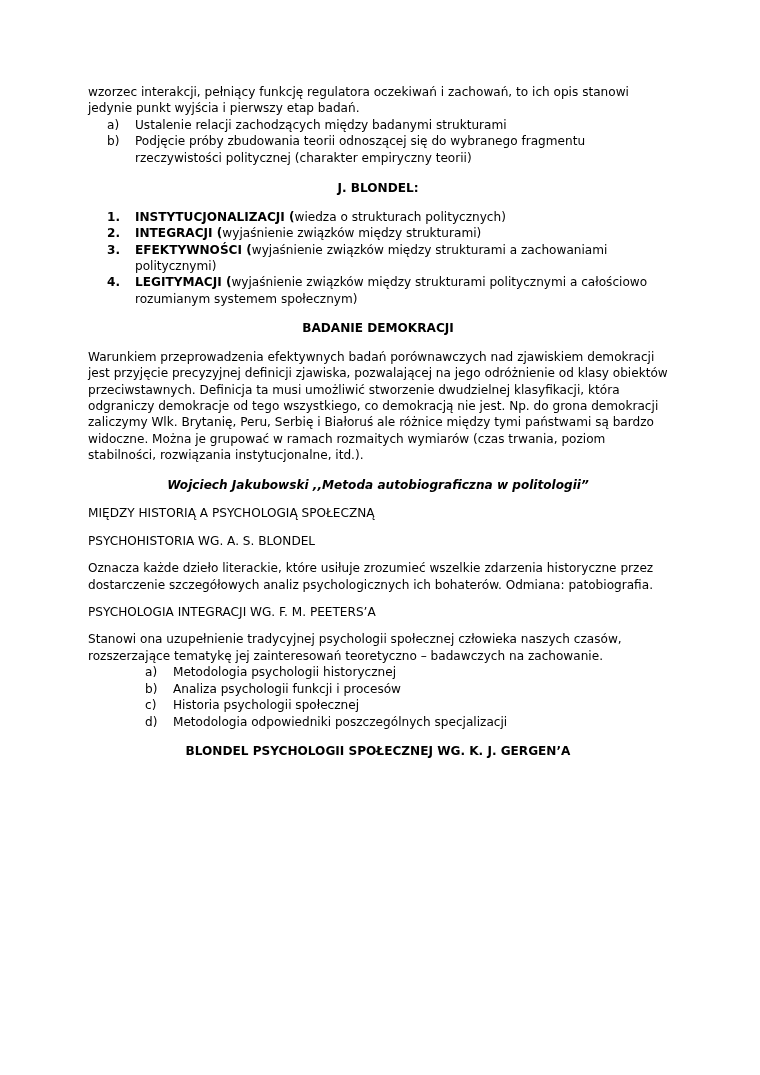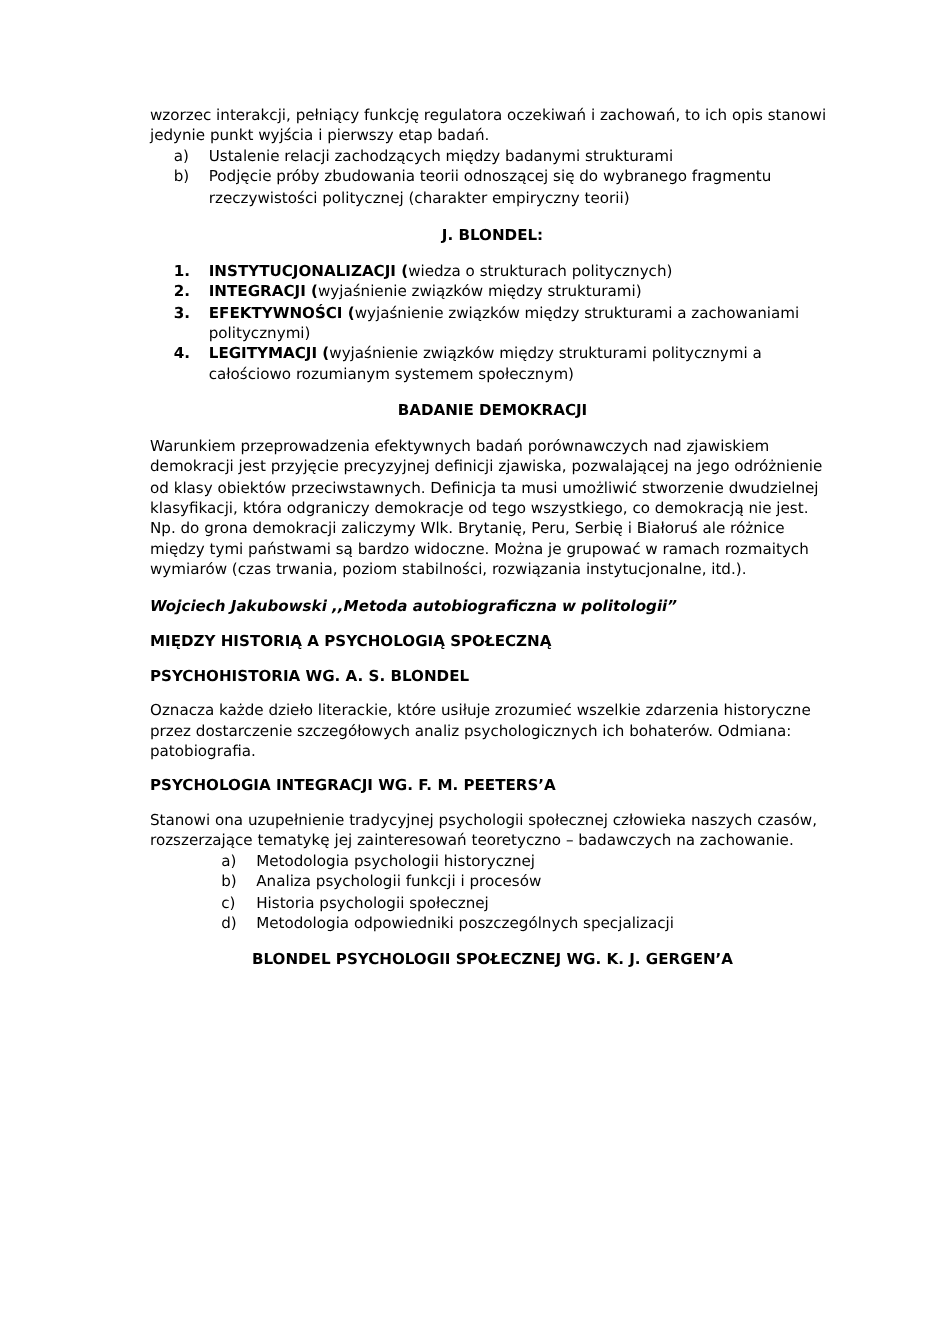--- a/index.html
+++ b/index.html
@@ -13,21 +13,21 @@
     font-family: "DejaVu Sans", sans-serif;
     color: #000000;
     overflow: hidden;
   }
   .page {
     position: relative;
     width: 760px;
     height: 1075px;
     background: #ffffff;
     box-sizing: border-box;
-    padding: 84px 92px 0 120px;
+    padding: 84px 92px 0 88px;
   }
   .doc {
     font-size: 12.1px;
     line-height: 1.36;
   }
   p {
     margin: 0;
   }
   .para {
     margin-bottom: 11px;
@@ -93,30 +93,31 @@
     width: 26px;
     text-align: left;
   }
 
   .h-bold {
     font-weight: bold;
     margin-bottom: 12px;
     text-align: center;
   }
   .h-bold-tight {
-    font-weight: bold;
+    font-weight: normal;
     margin-bottom: 11px;
   }
   .h-bolditalic {
     font-weight: bold;
     font-style: italic;
     margin-bottom: 12px;
   }
   .gap-before {
     margin-top: 13px;
+    text-align: center;
   }
 </style>
 </head>
 <body>
 
 <div class="page">
   <div class="doc">
 
     <p class="para tight">wzorzec interakcji, pełniący funkcję regulatora oczekiwań i zachowań, to ich opis stanowi jedynie punkt wyjścia i pierwszy etap badań.</p>
 

